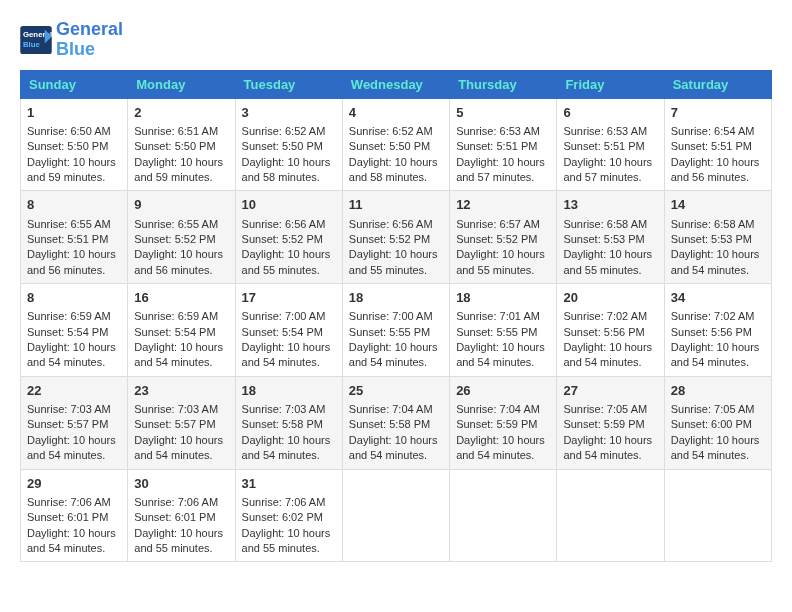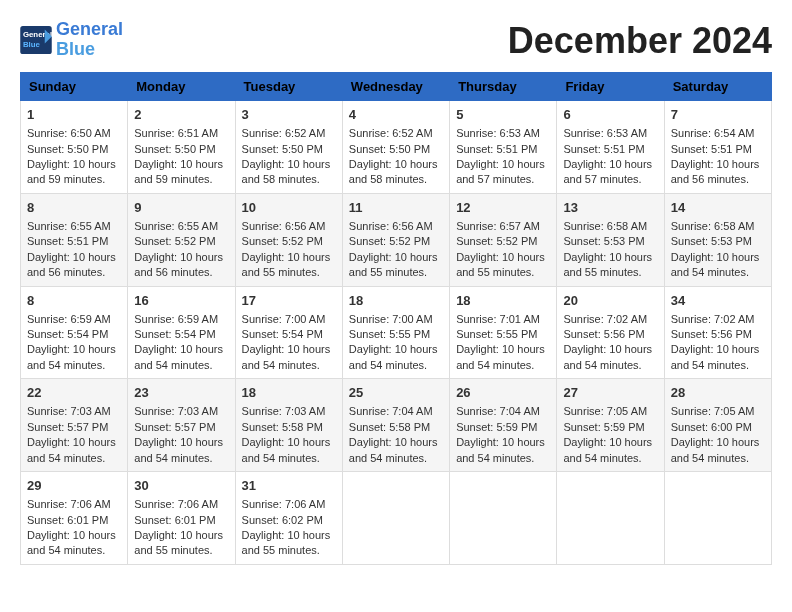--- a/index.html
+++ b/index.html
@@ -46,21 +46,21 @@
       font-size: 15px;
       color: #555;
     }
     .calendar {
       width: 100%;
       border-collapse: collapse;
       font-size: 11px;
     }
     .calendar th {
       background-color: #2e6bc4;
-      color: #000000;
+      color: #5eead4;
       text-align: left;
       padding: 6px 8px;
       font-size: 13px;
       font-weight: bold;
       border: 1px solid #2e6bc4;
     }
     .calendar td {
       vertical-align: top;
       padding: 5px 6px;
       border: 1px solid #ddd;
@@ -98,21 +98,20 @@
       <text x="3" y="24" font-family="Arial" font-size="9" font-weight="bold" fill="#5ab4ff">Blue</text>
       <polygon points="28,4 36,12 28,20" fill="#4a9de0"></polygon>
     </svg>
     <div>
       <div class="logo-text">
         <span>General</span><br><span style="color:#4a9de0">Blue</span>
       </div>
     </div>
   </div>
   <div class="title-area">
-    <div class="month-title">December 2024</div>
   </div>
 </div>
 
 <table class="calendar">
   <thead>
     <tr>
     <th>Sunday</th>
         <th>Monday</th>
         <th>Tuesday</th>
         <th>Wednesday</th>

